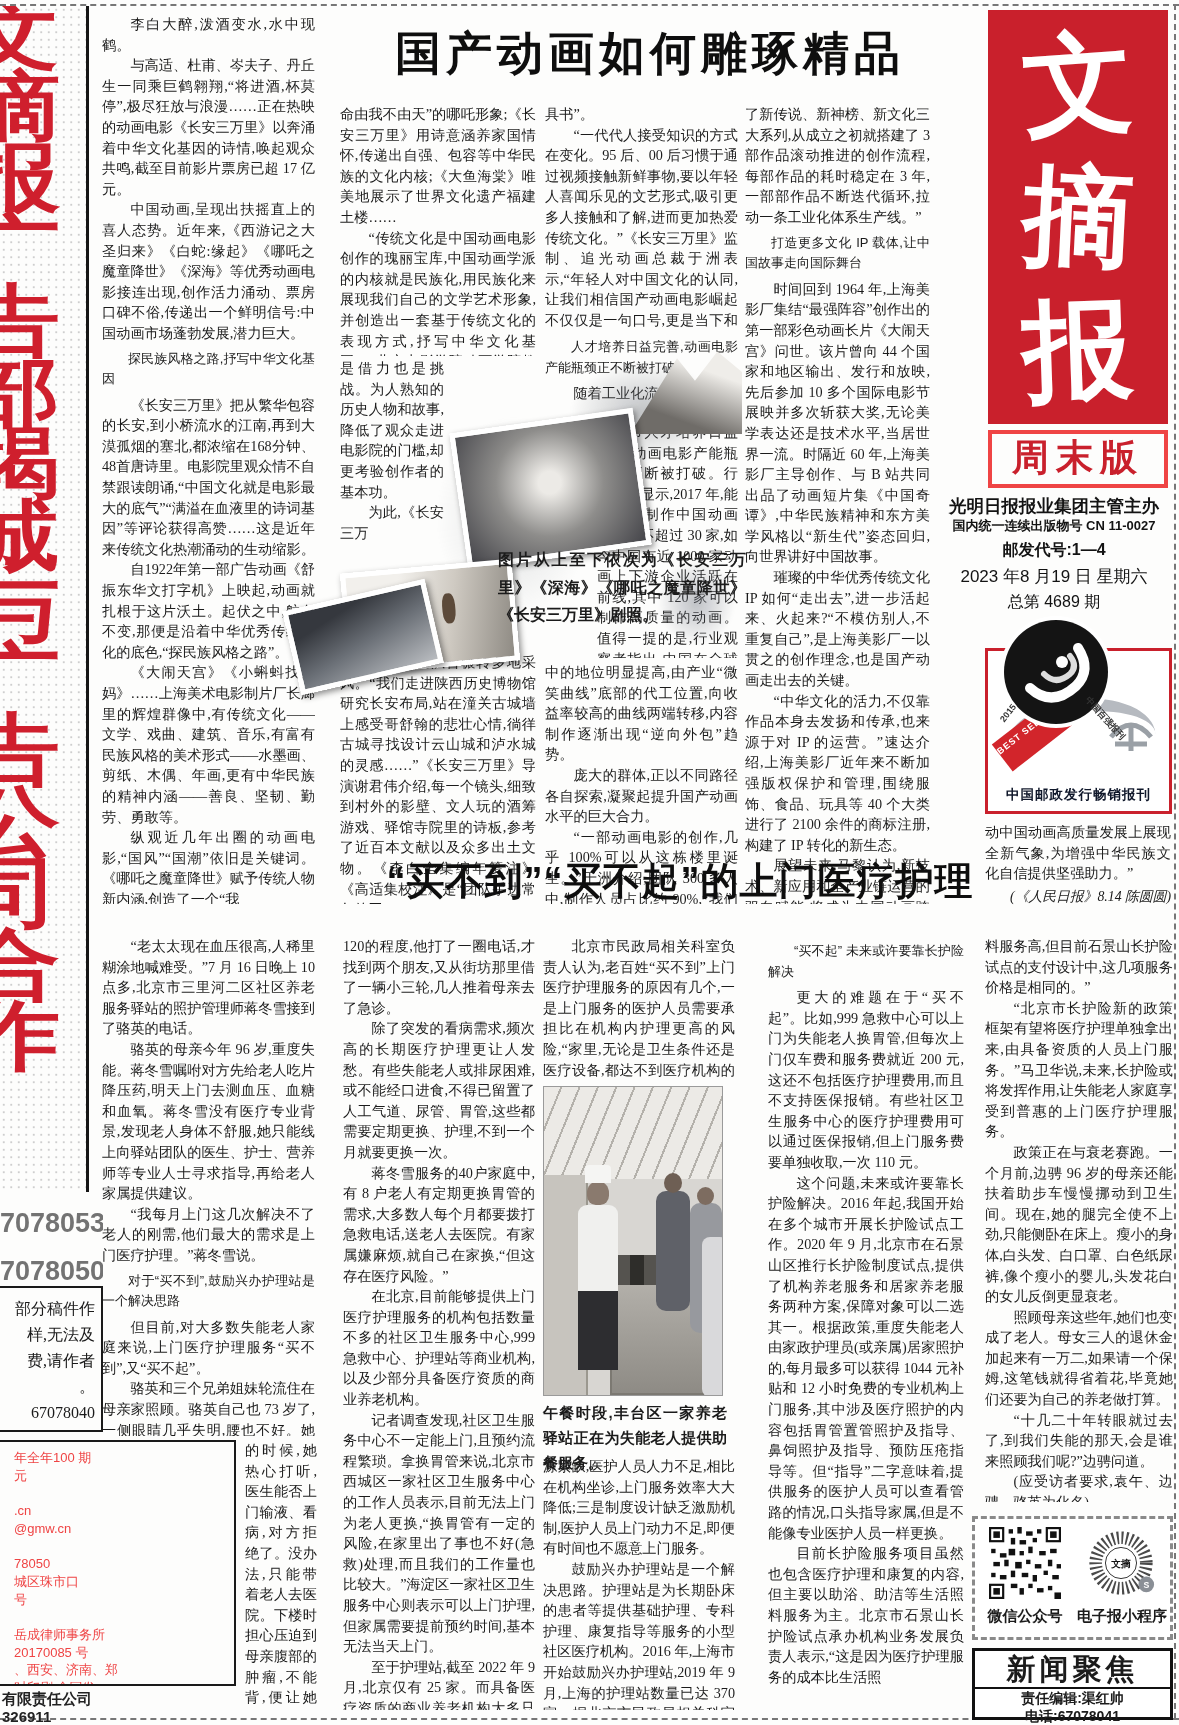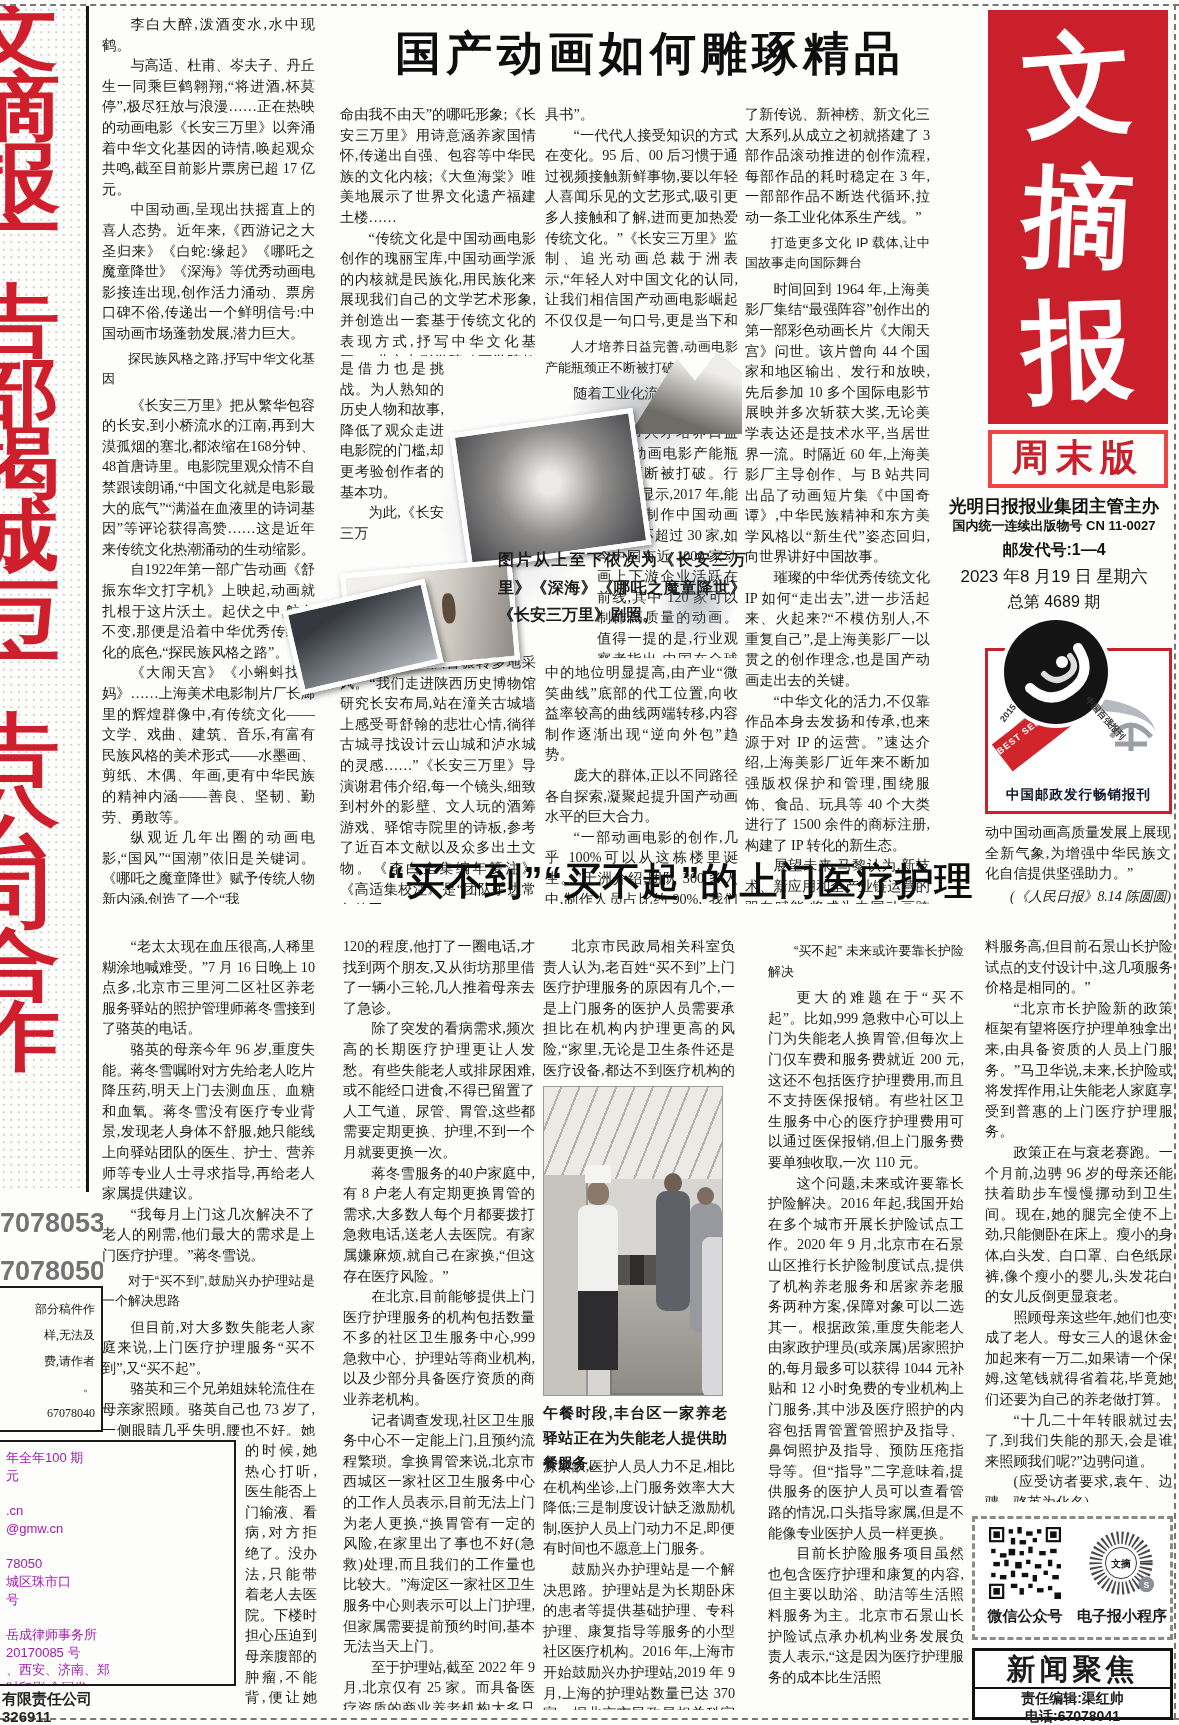--- a/index.html
+++ b/index.html
@@ -10,24 +10,24 @@
   .b-bottom{position:absolute;left:0;right:0;bottom:5px;height:0;border-bottom:2px dashed #777;}
 
   
   .sb{position:absolute;left:0;top:6px;width:86px;height:1186px;border-right:3px solid #161616;
       background-image:radial-gradient(#cecece 1.3px,transparent 1.45px);background-size:7.5px 7.5px;overflow:hidden;}
   .vchar{display:block;position:relative;left:-36px;width:130px;font-family:"Liberation Sans","DejaVu Sans",sans-serif;
          font-weight:900;font-size:96px;line-height:71.5px;color:#cf1f2d;transform:scaleY(.8);transform-origin:left top;}
   .sb-phone{position:absolute;left:0;width:103px;overflow:hidden;white-space:nowrap;
             font-family:"Liberation Sans",sans-serif;font-weight:bold;font-size:27px;color:#737373;}
   .notice{position:absolute;left:0;top:1286px;width:103px;height:146px;border:2.5px solid #1a1a1a;border-left:none;
-          box-sizing:border-box;padding:8px 6px 0 2px;font-size:12px;line-height:26px;text-align:right;}
+          box-sizing:border-box;padding:8px 6px 0 2px;font-size:16px;line-height:26px;text-align:right;}
   .infobox{position:absolute;left:0;top:1440px;width:236px;height:246px;border:2.5px solid #1a1a1a;border-left:none;
-           box-sizing:border-box;padding:7px 4px 0 6px;font-family:"Liberation Sans",sans-serif;
-           font-size:13px;line-height:17.7px;color:#a21caf;overflow:hidden;}
+           box-sizing:border-box;padding:7px 4px 0 14px;font-family:"Liberation Sans",sans-serif;
+           font-size:13px;line-height:17.7px;color:#ef4444;overflow:hidden;}
   .iline{white-space:nowrap;overflow:hidden;min-height:17.7px;}
   .company{position:absolute;left:2px;font-family:"Liberation Sans",sans-serif;font-weight:bold;font-size:15px;color:#222;}
 
   
   .mh-red{position:absolute;left:988px;top:10px;width:180px;height:414px;background:#c9202c;
           display:flex;flex-direction:column;align-items:center;justify-content:space-evenly;}
   .mchar{color:#fff;font-size:110px;line-height:118px;font-weight:900;font-family:"DejaVu Serif",serif;transform:rotate(-4deg);}
   .mh-red .mchar:nth-child(2){transform:rotate(3deg);}
   .mh-red .mchar:nth-child(3){transform:rotate(-2deg);}
   .mh-week{position:absolute;left:988px;top:430px;width:180px;height:58px;border:4px solid #ef4444;box-sizing:border-box;
@@ -231,21 +231,21 @@
   <div class="col" style="left:545px;top:662px;width:193px;height:242px">
       <p class="para noind">中的地位明显提高,由产业“微笑曲线”底部的代工位置,向收益率较高的曲线两端转移,内容制作逐渐出现“逆向外包”趋势。</p>
       <p class="para">庞大的群体,正以不同路径各自探索,凝聚起提升国产动画水平的巨大合力。</p>
       <p class="para">“一部动画电影的创作,几乎 100%可以从这栋楼里诞生。”于洲介绍,团队 300 多人中,制作人员占比约 90%,“我们建立</p>
     </div>
   <div class="col" style="left:745px;top:104px;width:185px;height:800px">
       <p class="para noind">了新传说、新神榜、新文化三大系列,从成立之初就搭建了 3 部作品滚动推进的创作流程,每部作品的耗时稳定在 3 年,一部部作品不断迭代循环,拉动一条工业化体系生产线。”</p>
       <p class="para subhead">打造更多文化 IP 载体,让中国故事走向国际舞台</p>
       <p class="para">时间回到 1964 年,上海美影厂集结“最强阵容”创作出的第一部彩色动画长片《大闹天宫》问世。该片曾向 44 个国家和地区输出、发行和放映,先后参加 10 多个国际电影节展映并多次斩获大奖,无论美学表达还是技术水平,当居世界一流。时隔近 60 年,上海美影厂主导创作、与 B 站共同出品了动画短片集《中国奇谭》,中华民族精神和东方美学风格以“新生代”姿态回归,向世界讲好中国故事。</p>
       <p class="para">璀璨的中华优秀传统文化 IP 如何“走出去”,进一步活起来、火起来?“不模仿别人,不重复自己”,是上海美影厂一以贯之的创作理念,也是国产动画走出去的关键。</p>
-      <p class="para">“中华文化的活力,不仅靠作品本身去发扬和传承,也来源于对 IP 的运营。”速达介绍,上海美影厂近年来不断加强版权保护和管理,围绕服饰、食品、玩具等 40 个大类进行了 1500 余件的商标注册,构建了 IP 转化的新生态。</p>
+      <p class="para">“中华文化的活力,不仅靠作品本身去发扬和传承,也来源于对 IP 的运营。”速达介绍,上海美影厂近年来不断加强版权保护和管理,围绕服饰、食品、玩具等 40 个大类进行了 2100 余件的商标注册,构建了 IP 转化的新生态。</p>
       <p class="para">展望未来,马黎认为,新技术、新应用和全产业链运营的双向赋能,将成为中国动画跨越式发展的重要途径,“站在新的历史起点上,中国动画行业要努力锚定提升精品原创力、产业竞争力、国际影响力三大目标,在推</p>
     </div>
   <div class="col" style="left:985px;top:822px;width:186px;height:94px">
       <p class="para noind">动中国动画高质量发展上展现全新气象,为增强中华民族文化自信提供坚强助力。”</p>
       <p class="para byline">(《人民日报》8.14 陈圆圆)</p>
     </div>
 
   <div class="collage">
     <div class="wash"></div>
     <div class="mtn"></div>

